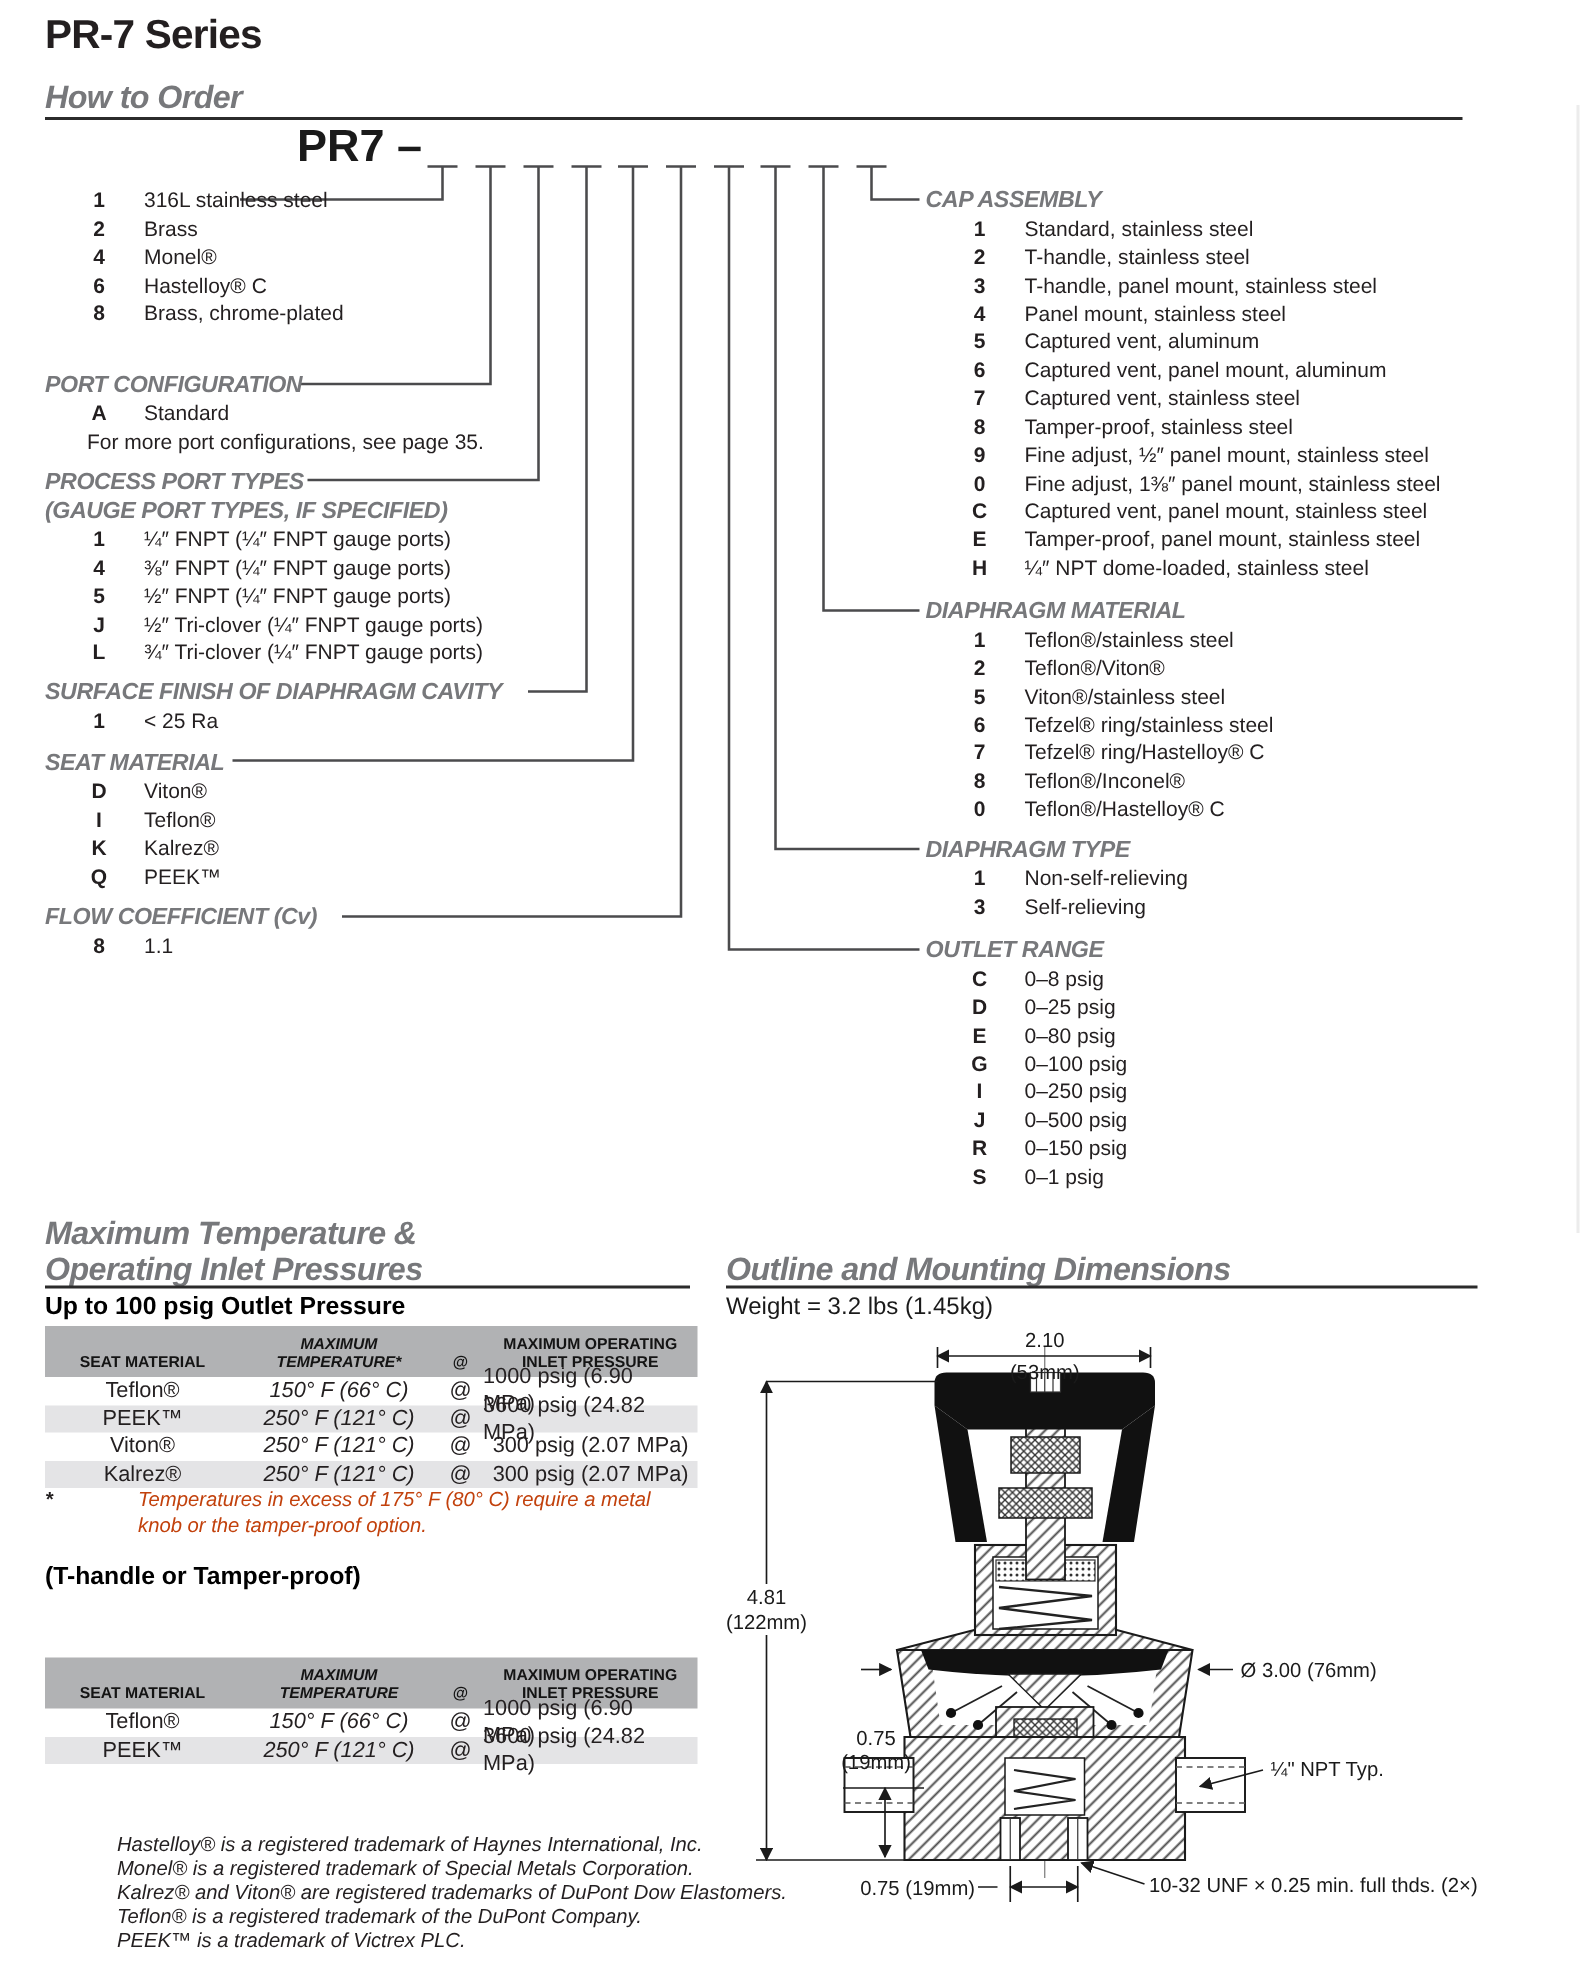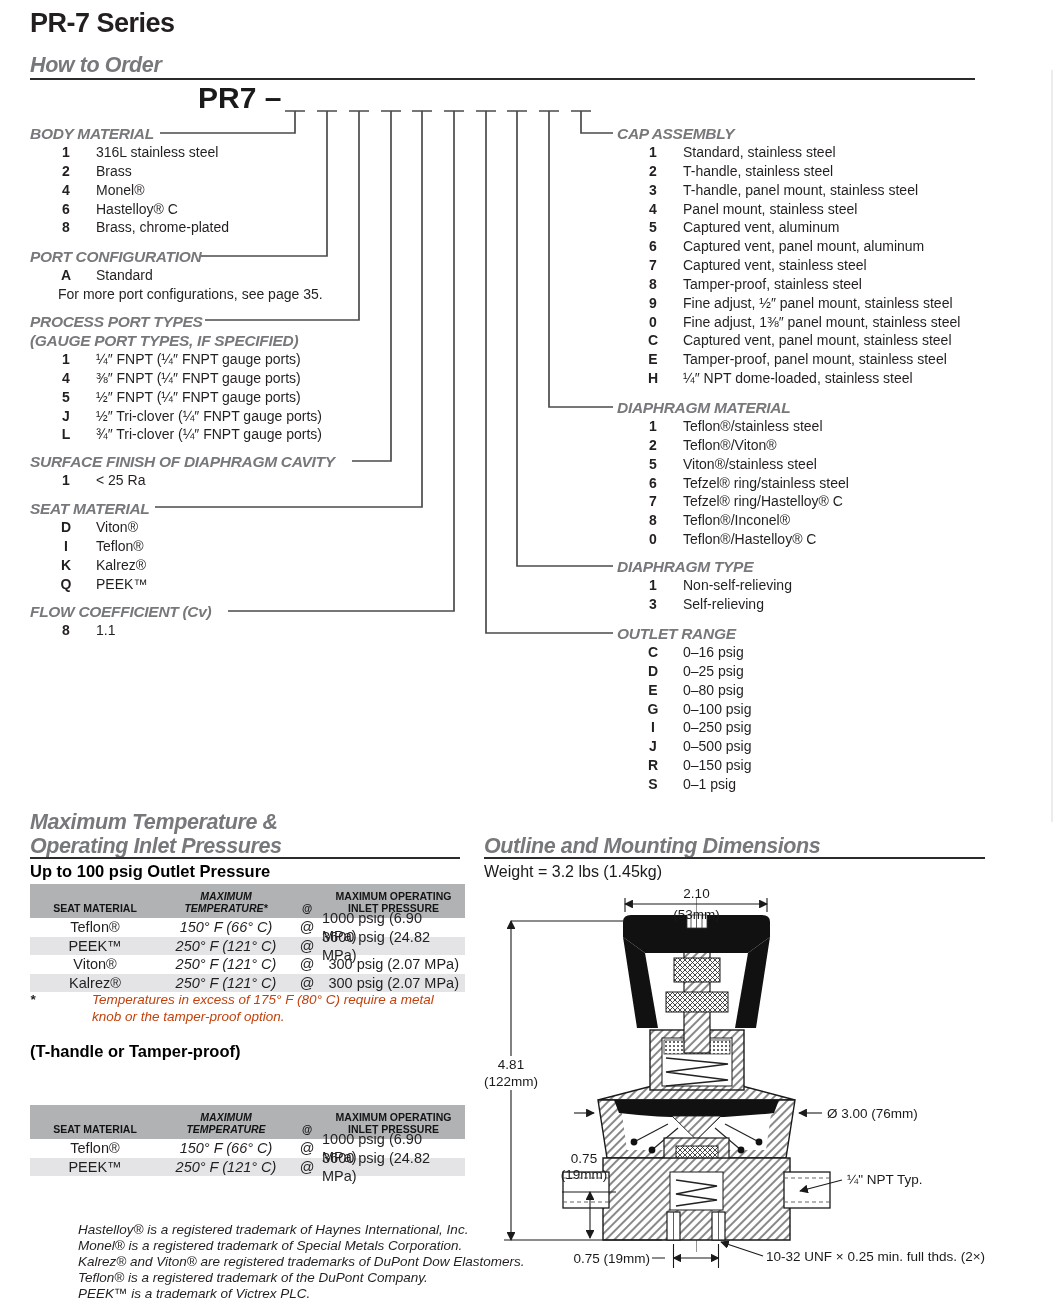--- a/index.html
+++ b/index.html
@@ -153,21 +153,20 @@
       <text x="766" y="1261">10-32 UNF × 0.25 min. full thds. (2×)</text>
     </g>
   </svg>
 
   <div class="abs h1" style="left:30px;top:8px">PR-7 Series</div>
   <div class="abs h2" style="left:30px;top:53px">How to Order</div>
   <div class="rule" style="left:30px;top:78px;width:945px"></div>
   <div class="abs prefix" style="left:198px;top:82px">PR7 –</div>
 
   <div class="sec" style="left:30px;top:124px">
-    <div class="sec-h">BODY MATERIAL</div>
     <div class="itm">
         <span class="code">1</span>
         <span class="lbl">316L stainless steel</span>
       </div>
     <div class="itm">
         <span class="code">2</span>
         <span class="lbl">Brass</span>
       </div>
     <div class="itm">
         <span class="code">4</span>
@@ -350,21 +349,21 @@
     <div class="itm">
         <span class="code">3</span>
         <span class="lbl">Self-relieving</span>
       </div>
   </div>
 
   <div class="sec" style="left:617px;top:624px">
     <div class="sec-h">OUTLET RANGE</div>
     <div class="itm">
         <span class="code">C</span>
-        <span class="lbl">0–16 psig</span>
+        <span class="lbl">0–8 psig</span>
       </div>
     <div class="itm">
         <span class="code">D</span>
         <span class="lbl">0–25 psig</span>
       </div>
     <div class="itm">
         <span class="code">E</span>
         <span class="lbl">0–80 psig</span>
       </div>
     <div class="itm">

